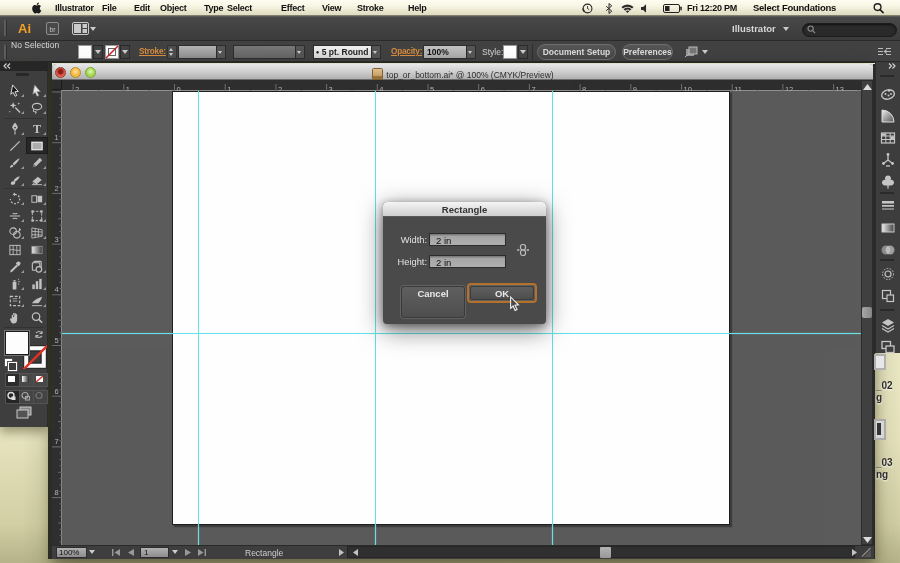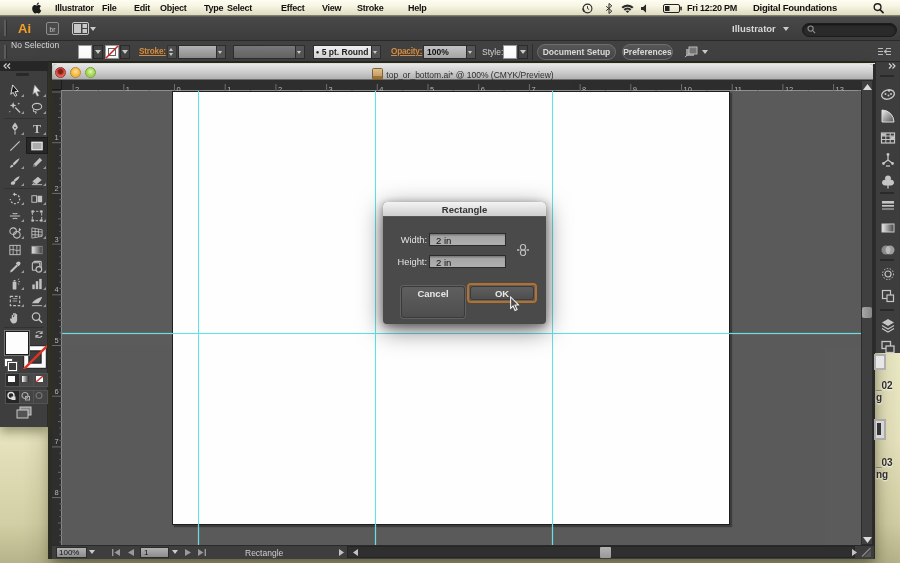--- a/index.html
+++ b/index.html
@@ -117,21 +117,21 @@
     </svg>
   <svg class="abs" style="left:641px;top:4px;" width="9" height="9" viewBox="0 0 10 10">
       <path d="M0 3.2h2.3L5.6 0.3v9.4L2.3 6.8H0z" fill="#2a2a2a"></path>
     </svg>
   <svg class="abs" style="left:663px;top:4px;" width="19" height="9" viewBox="0 0 19 9">
       <rect x="0.5" y="0.5" width="16" height="8" rx="1.5" fill="none" stroke="#222"></rect>
       <rect x="2" y="2" width="4.5" height="5" fill="#222"></rect>
       <rect x="17.3" y="2.5" width="1.5" height="4" rx="0.7" fill="#222"></rect>
     </svg>
   <span class="it" style="left:687px;">Fri 12:20 PM</span>
-  <span class="it" style="left:753px;font-size:9.5px;">Digital Foundations</span>
+  <span class="it" style="left:753px;font-size:9.5px;">Select Foundations</span>
   <svg class="abs" style="left:873px;top:2px;" width="11" height="12" viewBox="0 0 12 12">
       <circle cx="5" cy="5" r="3.7" fill="none" stroke="#1e1e1e" stroke-width="1.5"></circle>
       <path d="M7.7 7.7L11 11" stroke="#1e1e1e" stroke-width="1.8" stroke-linecap="round"></path>
     </svg>
 </div>
 
 <div id="appbar" class="abs"></div>
 <div class="abs" style="left:4px;top:20px;width:2px;height:16px;background:#5d5d5d;border-right:1px solid #2f2f2f;"></div>
 <div id="ai" class="abs">Ai</div>
 <div class="abs" style="left:46px;top:22px;width:13px;height:13px;border:1px solid #8e8e8e;border-radius:2px;background:#4a4a4a;color:#c6c6c6;font-size:6.5px;text-align:center;line-height:13px;box-sizing:border-box;">br</div>

